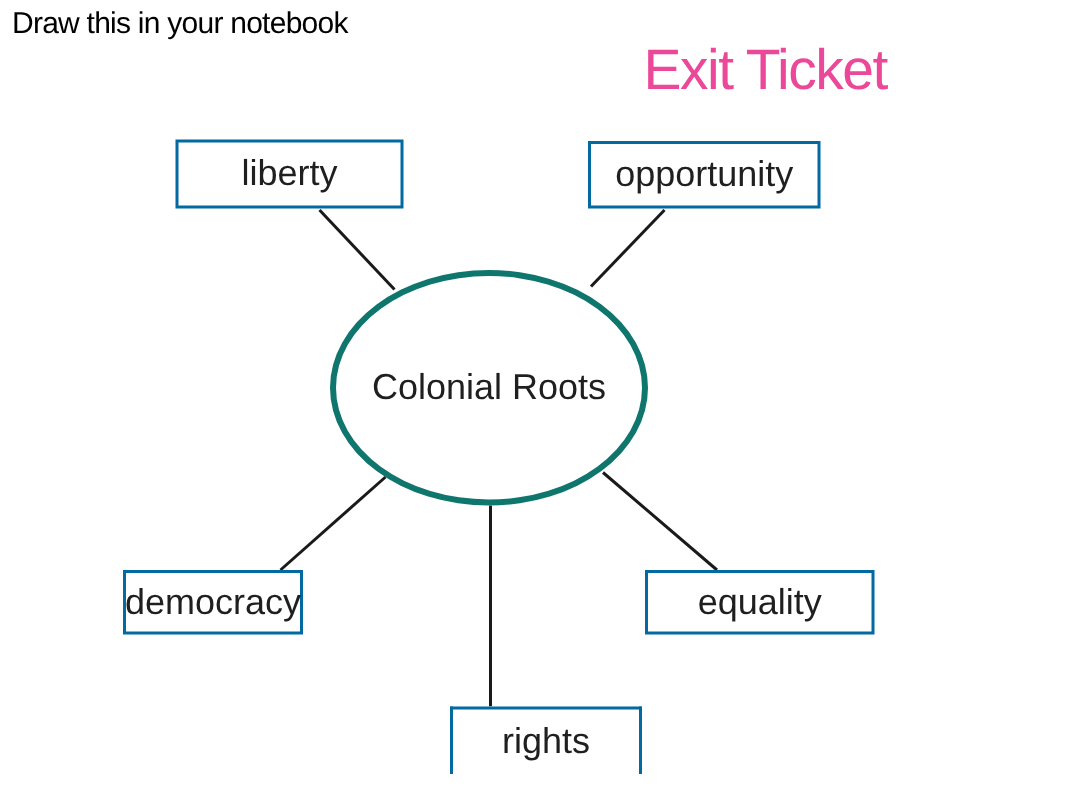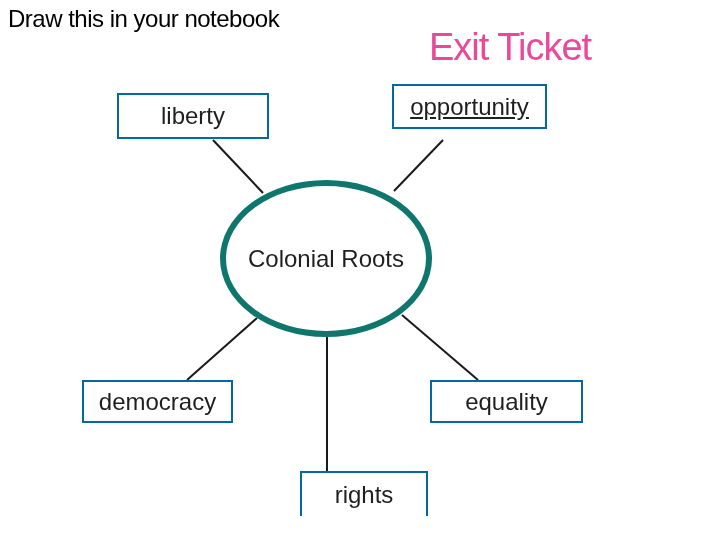--- a/index.html
+++ b/index.html
@@ -13,21 +13,21 @@
     height: 540px;
     background: #ffffff;
     overflow: hidden;
     font-family: "Liberation Sans", sans-serif;
     color: #000000;
   }
   .instruction {
     position: absolute;
     left: 8px;
     top: 5px;
-    font-size: 24px;
+    font-size: 20px;
     letter-spacing: -0.5px;
     color: #000000;
     white-space: nowrap;
   }
   .exit-title {
     position: absolute;
     left: 429px;
     top: 26px;
     font-size: 38px;
     letter-spacing: -1px;
@@ -47,31 +47,31 @@
     border: 2px solid #0369a1;
     background: #ffffff;
     display: flex;
     align-items: center;
     justify-content: center;
     font-size: 24px;
     color: #1f1f1f;
     box-sizing: border-box;
   }
   .node-liberty     { left: 117px; top: 93px;  width: 152px; height: 46px; }
-  .node-opportunity { left: 392px; top: 84px;  width: 155px; height: 45px; text-decoration: underline; }
-  .node-democracy   { left: 82px;  top: 380px; width: 151px; height: 43px; }
+  .node-opportunity { left: 392px; top: 94px;  width: 155px; height: 45px; }
+  .node-democracy   { left: 82px;  top: 380px; width: 120px; height: 43px; }
   .node-equality    { left: 430px; top: 380px; width: 153px; height: 43px; }
   .node-rights      { left: 258px; top: 471px; width: 128px; height: 45px; border-bottom: none; margin-left: 42px; }
   .center-ellipse {
     position: absolute;
     left: 220px;
     top: 180px;
     width: 212px;
     height: 157px;
-    border: 6px solid #0f766e;
+    border: 4px solid #0f766e;
     border-radius: 50%;
     background: #ffffff;
     display: flex;
     flex-direction: column;
     align-items: center;
     justify-content: center;
     text-align: center;
     font-size: 24px;
     line-height: 27px;
     color: #1f1f1f;

